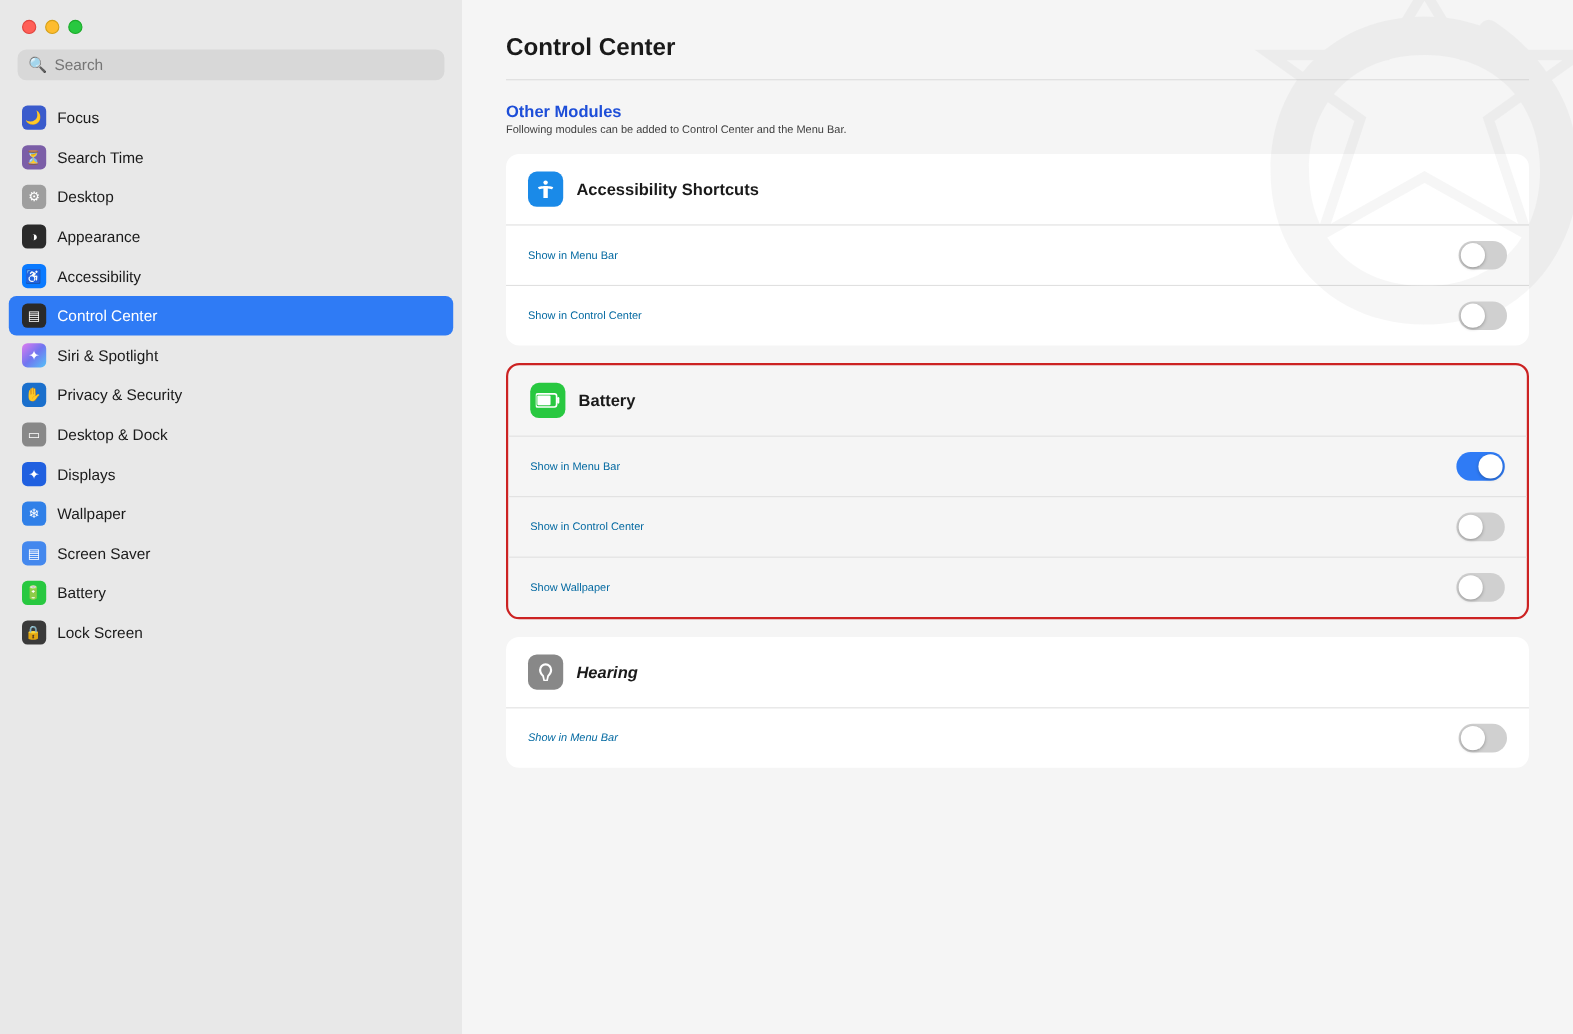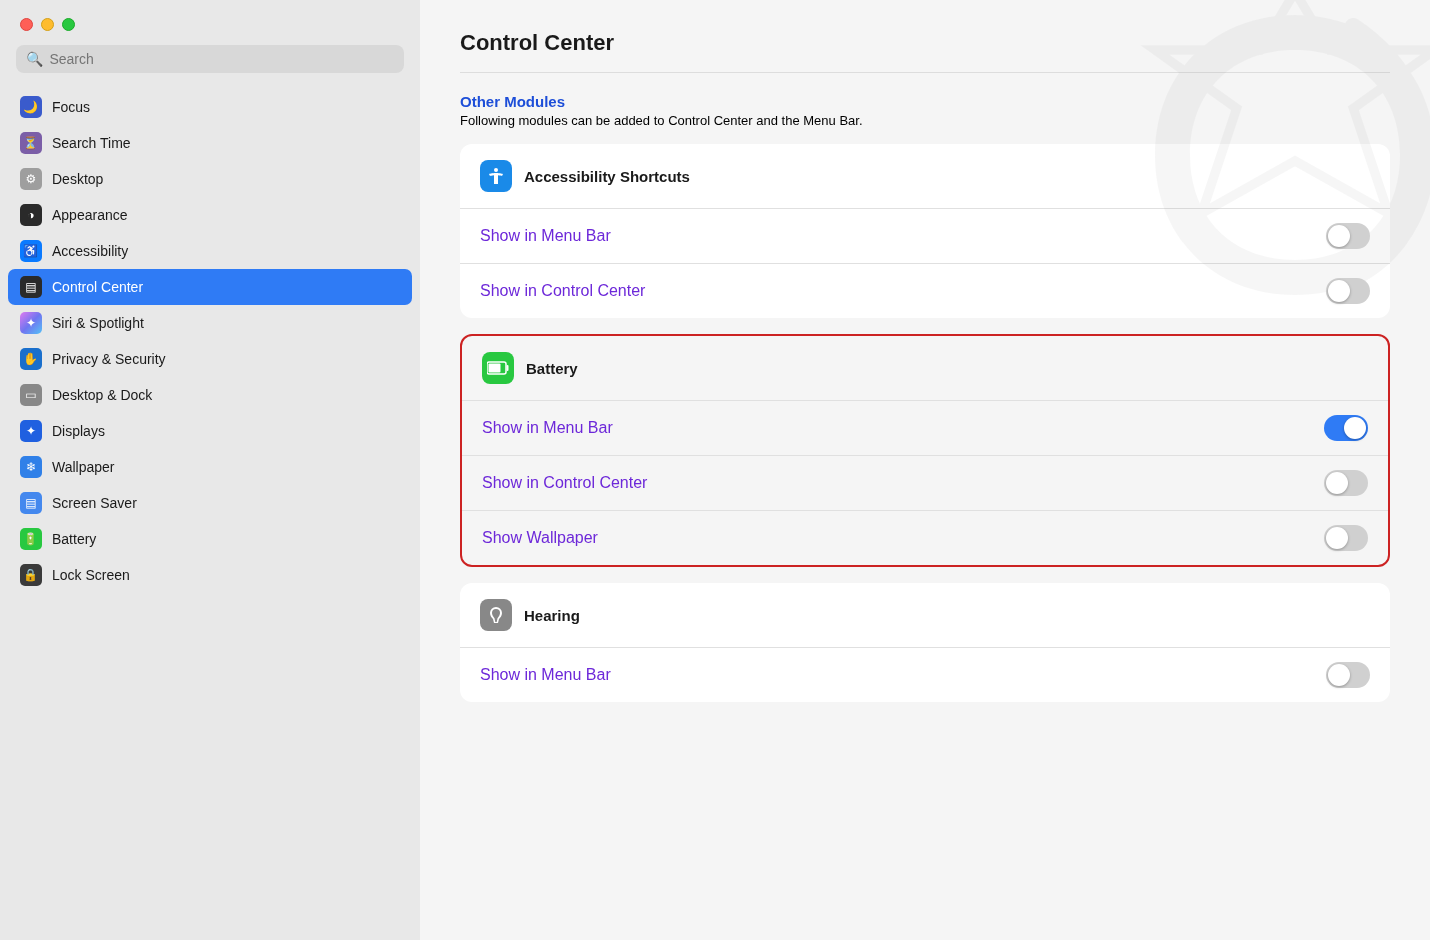--- a/index.html
+++ b/index.html
@@ -134,22 +134,22 @@
     }
 
     .section-title {
       font-size: 15px;
       font-weight: 700;
       color: #1d4ed8;
       margin-bottom: 3px;
     }
 
     .section-subtitle {
-      font-size: 13px;
-      color: #000000;
+      font-size: 10px;
+      color: #404040;
     }
 
     .module-card {
       background: #fff;
       border-radius: 12px;
       margin-bottom: 16px;
       overflow: hidden;
     }
 
     .module-card.highlighted {
@@ -188,22 +188,22 @@
 
     .module-row {
       display: flex;
       align-items: center;
       justify-content: space-between;
       padding: 14px 20px;
       border-top: 1px solid #e0e0e0;
     }
 
     .module-row-label {
-      font-size: 16px;
-      color: #6d28d9;
+      font-size: 10px;
+      color: #0369a1;
       text-align: right;
     }
 
     
     .toggle {
       width: 44px;
       height: 26px;
       border-radius: 13px;
       position: relative;
       cursor: pointer;
@@ -386,21 +386,21 @@
             <div class="toggle-knob"></div>
           </div>
         </div>
         <div class="module-row">
           <span class="module-row-label">Show Wallpaper</span>
           <div class="toggle off">
             <div class="toggle-knob"></div>
           </div>
         </div>
       </div>
-      <div class="module-card" style="margin-top: 16px;">
+      <div class="module-card" style="margin-top: 16px; font-style: italic;">
         <div class="module-header">
           <div class="module-icon hearing-icon">
             <svg width="20" height="20" viewBox="0 0 20 20" fill="white">
               <path d="M10 2a6 6 0 0 1 6 6c0 2.5-1.5 4.5-3 6l-1 4H8l-1-4C5.5 12.5 4 10.5 4 8a6 6 0 0 1 6-6zm0 2a4 4 0 0 0-4 4c0 1.8 1.2 3.5 2.5 5.2l.8 3.8h1.4l.8-3.8C12.8 11.5 14 9.8 14 8a4 4 0 0 0-4-4z"></path>
             </svg>
           </div>
           <span class="module-title">Hearing</span>
         </div>
         <div class="module-row">
           <span class="module-row-label">Show in Menu Bar</span>

